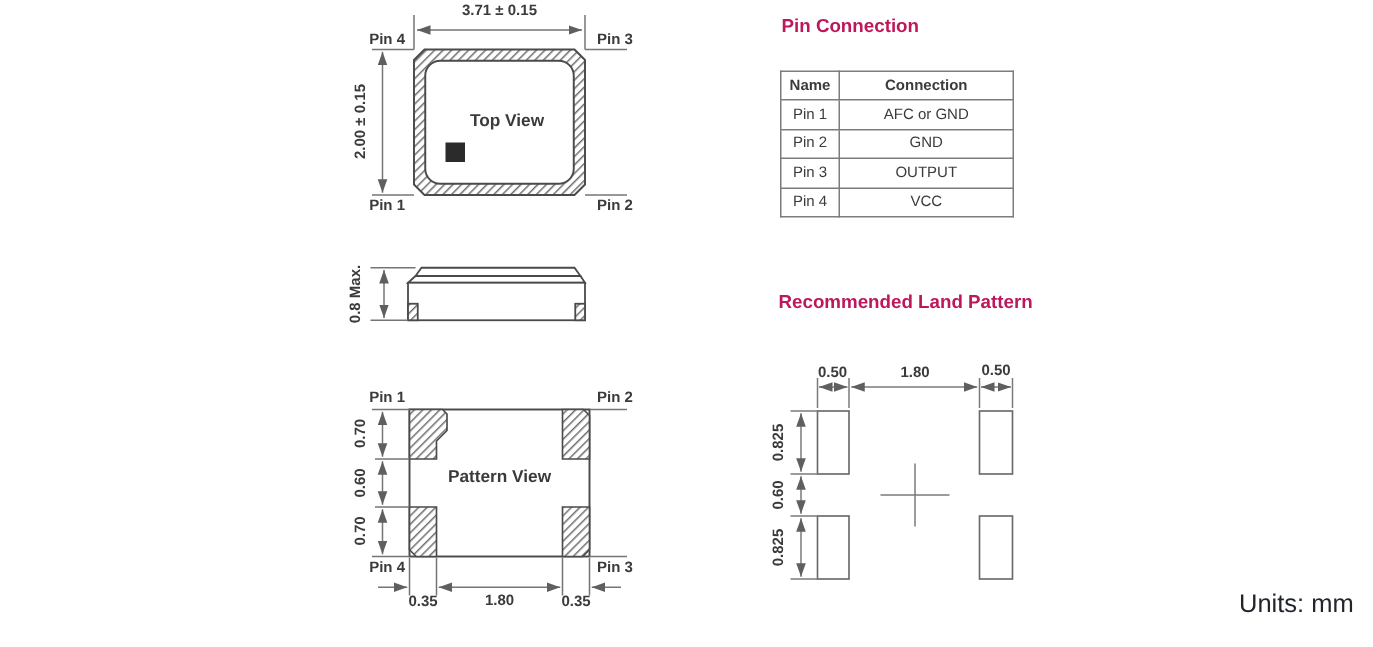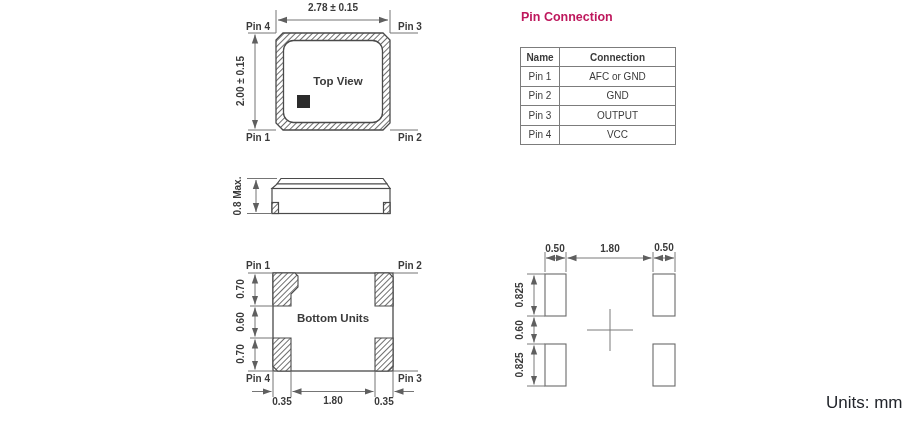--- a/index.html
+++ b/index.html
@@ -124,38 +124,38 @@
       <line x1="527" y1="274" x2="545" y2="274"></line>
       <line x1="527" y1="316" x2="545" y2="316"></line>
       <line x1="527" y1="344" x2="545" y2="344"></line>
       <line x1="527" y1="386" x2="545" y2="386"></line>
       <line x1="534" y1="275.5" x2="534" y2="314.5" marker-start="url(#ah)" marker-end="url(#ah)"></line>
       <line x1="534" y1="317.5" x2="534" y2="342.5" marker-start="url(#ah)" marker-end="url(#ah)"></line>
       <line x1="534" y1="345.5" x2="534" y2="384.5" marker-start="url(#ah)" marker-end="url(#ah)"></line>
     </g>
   </svg>
 
-  <div class="lbl lbl-c" style="left:333px;top:3px;">2.78 ± 0.15</div>
+  <div class="lbl lbl-c" style="left:333px;top:3px;">3.71 ± 0.15</div>
   <div class="lbl lbl-v" style="left:241px;top:81px;">2.00 ± 0.15</div>
   <div class="lbl lbl-r" style="left:270px;top:22px;">Pin 4</div>
   <div class="lbl" style="left:398px;top:22px;">Pin 3</div>
   <div class="lbl lbl-r" style="left:270px;top:133px;">Pin 1</div>
   <div class="lbl" style="left:398px;top:133px;">Pin 2</div>
   <div class="lbl lbl-c view-label" style="left:338px;top:76px;text-align:center;">Top View</div>
 
   <div class="lbl lbl-v" style="left:238px;top:196px;">0.8 Max.</div>
 
   <div class="lbl lbl-r" style="left:270px;top:261px;">Pin 1</div>
   <div class="lbl" style="left:398px;top:261px;">Pin 2</div>
   <div class="lbl lbl-r" style="left:270px;top:374px;">Pin 4</div>
   <div class="lbl" style="left:398px;top:374px;">Pin 3</div>
   <div class="lbl lbl-v" style="left:241px;top:289px;">0.70</div>
   <div class="lbl lbl-v" style="left:241px;top:322px;">0.60</div>
   <div class="lbl lbl-v" style="left:241px;top:354px;">0.70</div>
-  <div class="lbl lbl-c view-label" style="left:333px;top:313px;">Bottom Units</div>
+  <div class="lbl lbl-c view-label" style="left:333px;top:313px;">Pattern View</div>
   <div class="lbl lbl-c" style="left:282px;top:397px;">0.35</div>
   <div class="lbl lbl-c" style="left:333px;top:396px;">1.80</div>
   <div class="lbl lbl-c" style="left:384px;top:397px;">0.35</div>
 
   <div class="sec-title" style="left:521px;top:11px;">Pin Connection</div>
   <table class="pin-table">
     <tbody>
         <tr>
       <th class="col-name">Name</th>
       <th class="col-conn">Connection</th>
@@ -172,20 +172,21 @@
       <td>Pin 3</td>
       <td>OUTPUT</td>
     </tr>
     <tr>
       <td>Pin 4</td>
       <td>VCC</td>
     </tr>
   </tbody>
     </table>
 
+  <div class="sec-title" style="left:519px;top:195px;">Recommended Land Pattern</div>
   <div class="lbl lbl-c" style="left:555px;top:244px;">0.50</div>
   <div class="lbl lbl-c" style="left:610px;top:244px;">1.80</div>
   <div class="lbl lbl-c" style="left:664px;top:243px;">0.50</div>
   <div class="lbl lbl-v" style="left:520px;top:295px;">0.825</div>
   <div class="lbl lbl-v" style="left:520px;top:330px;">0.60</div>
   <div class="lbl lbl-v" style="left:520px;top:365px;">0.825</div>
 
   <div class="units" style="left:826px;top:394px;">Units: mm</div>
 
 </div>

